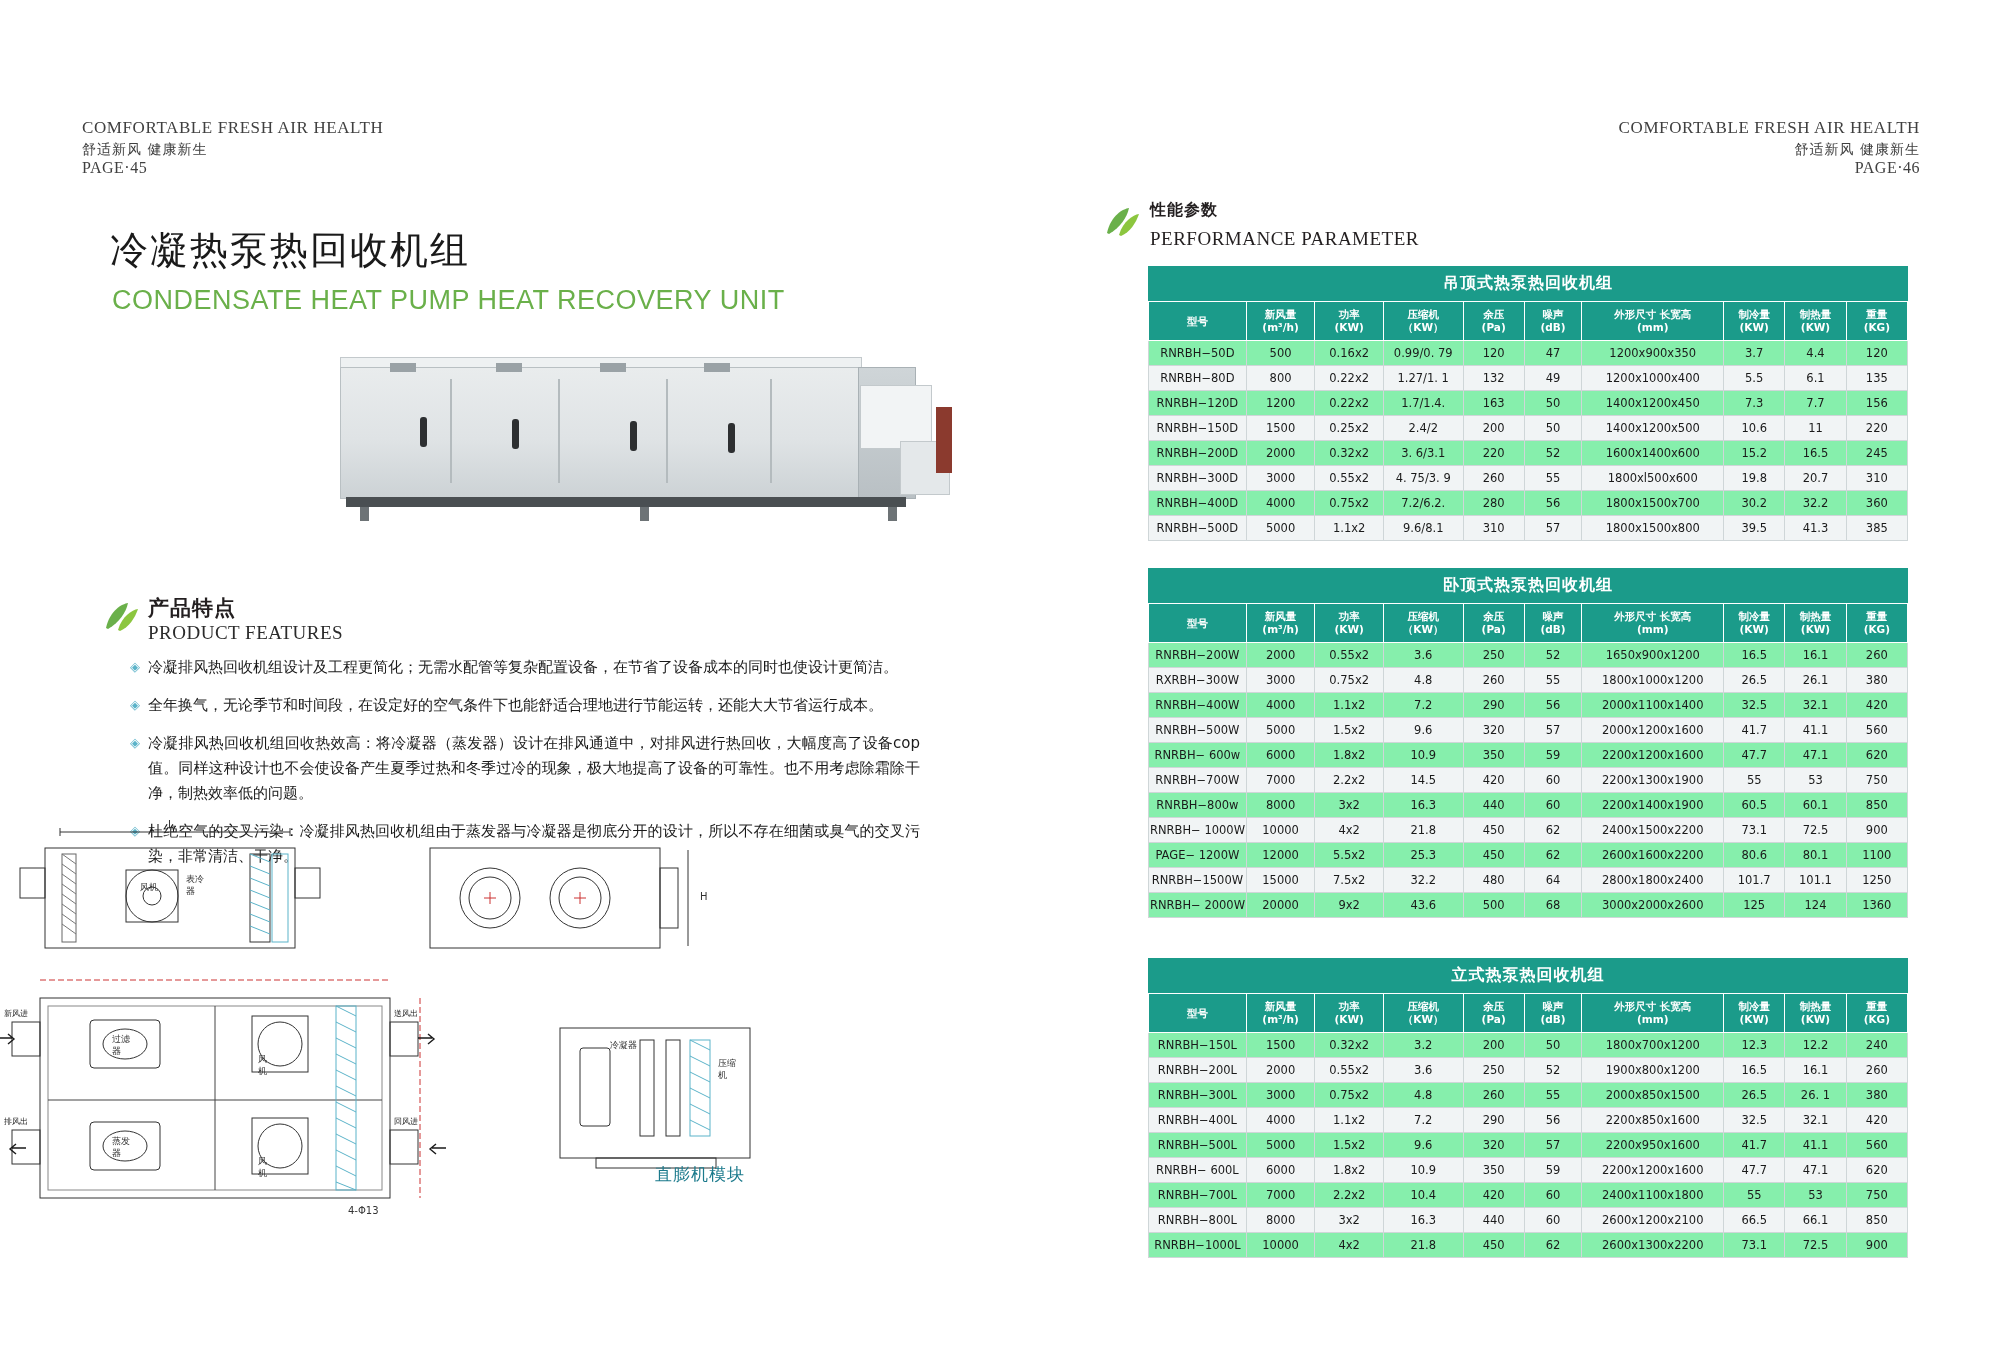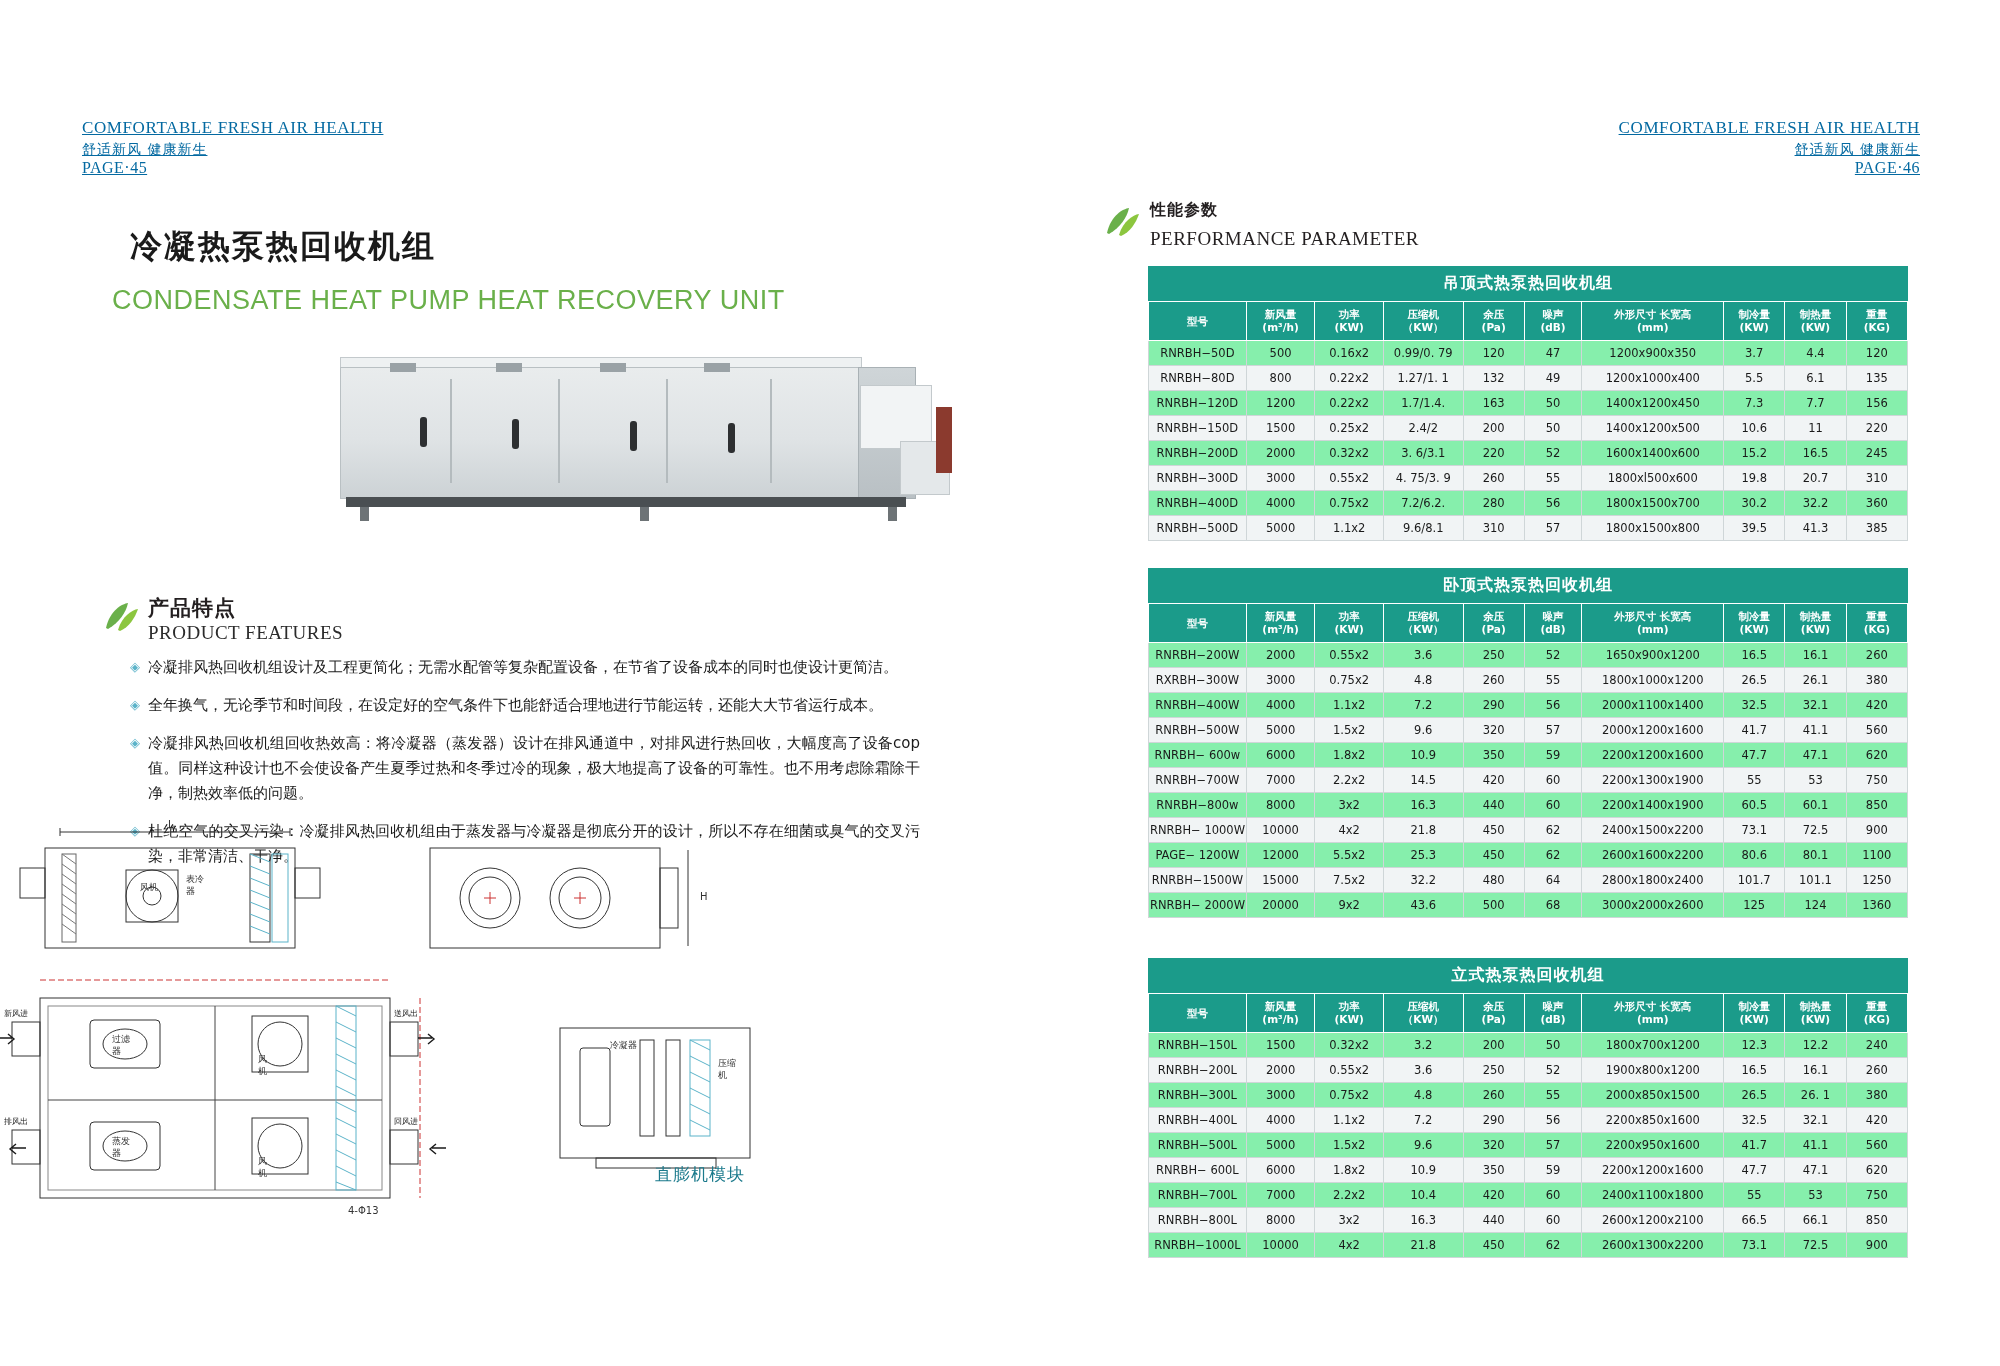--- a/index.html
+++ b/index.html
@@ -7,29 +7,29 @@
     width:2000px;height:1366px;
     background:#ffffff;
     font-family:"Liberation Sans", sans-serif;
     color:#231f20;
     overflow:hidden;
     position:relative;
   }
   .page{position:absolute;inset:0;}
 
   
-  .hdr{position:absolute;font-family:"Liberation Serif", serif;color:#0369a1;text-decoration:underline;}
+  .hdr{position:absolute;font-family:"Liberation Serif", serif;color:#404040;}
   .hdr .l1{font-size:17px;letter-spacing:.6px;}
   .hdr .l2{font-size:14px;letter-spacing:1px;margin-top:3px;font-family:"DejaVu Sans",sans-serif;}
   .hdr .l3{font-size:16px;margin-top:0;letter-spacing:.5px;}
   #hdr-left{left:82px;top:118px;}
   #hdr-right{right:80px;top:118px;text-align:right;}
 
   
-  #title-cn{position:absolute;left:110px;top:225px;font-size:32px;font-weight:bold;color:#1a1a1a;letter-spacing:2px;font-family:"DejaVu Sans",sans-serif;margin-left:20px;}
+  #title-cn{position:absolute;left:110px;top:225px;font-size:38px;font-weight:normal;color:#1a1a1a;letter-spacing:2px;font-family:"DejaVu Sans",sans-serif;}
   #title-en{position:absolute;left:112px;top:285px;font-size:27px;color:#6ab04a;letter-spacing:.5px;font-family:"Liberation Sans",sans-serif;}
 
   
   #photo{position:absolute;left:300px;top:345px;width:640px;height:210px;}
   .ph-body{position:absolute;left:40px;top:22px;width:520px;height:130px;background:linear-gradient(180deg,#e9eced 0%,#dfe3e5 55%,#ccd2d5 100%);border:1px solid #b9c0c3;transform:skewX(0deg);}
   .ph-top{position:absolute;left:40px;top:12px;width:520px;height:16px;background:#eef1f2;border:1px solid #c3c9cc;}
   .ph-right{position:absolute;left:558px;top:22px;width:56px;height:130px;background:linear-gradient(180deg,#cfd5d8,#b9c0c4);border:1px solid #a9b1b5;}
   .ph-door{position:absolute;top:34px;width:2px;height:104px;background:#b4bbbe;}
   .ph-handle{position:absolute;width:7px;height:30px;background:#2d2f31;border-radius:3px;}
   .ph-vent{position:absolute;width:26px;height:9px;background:#9aa2a6;}

